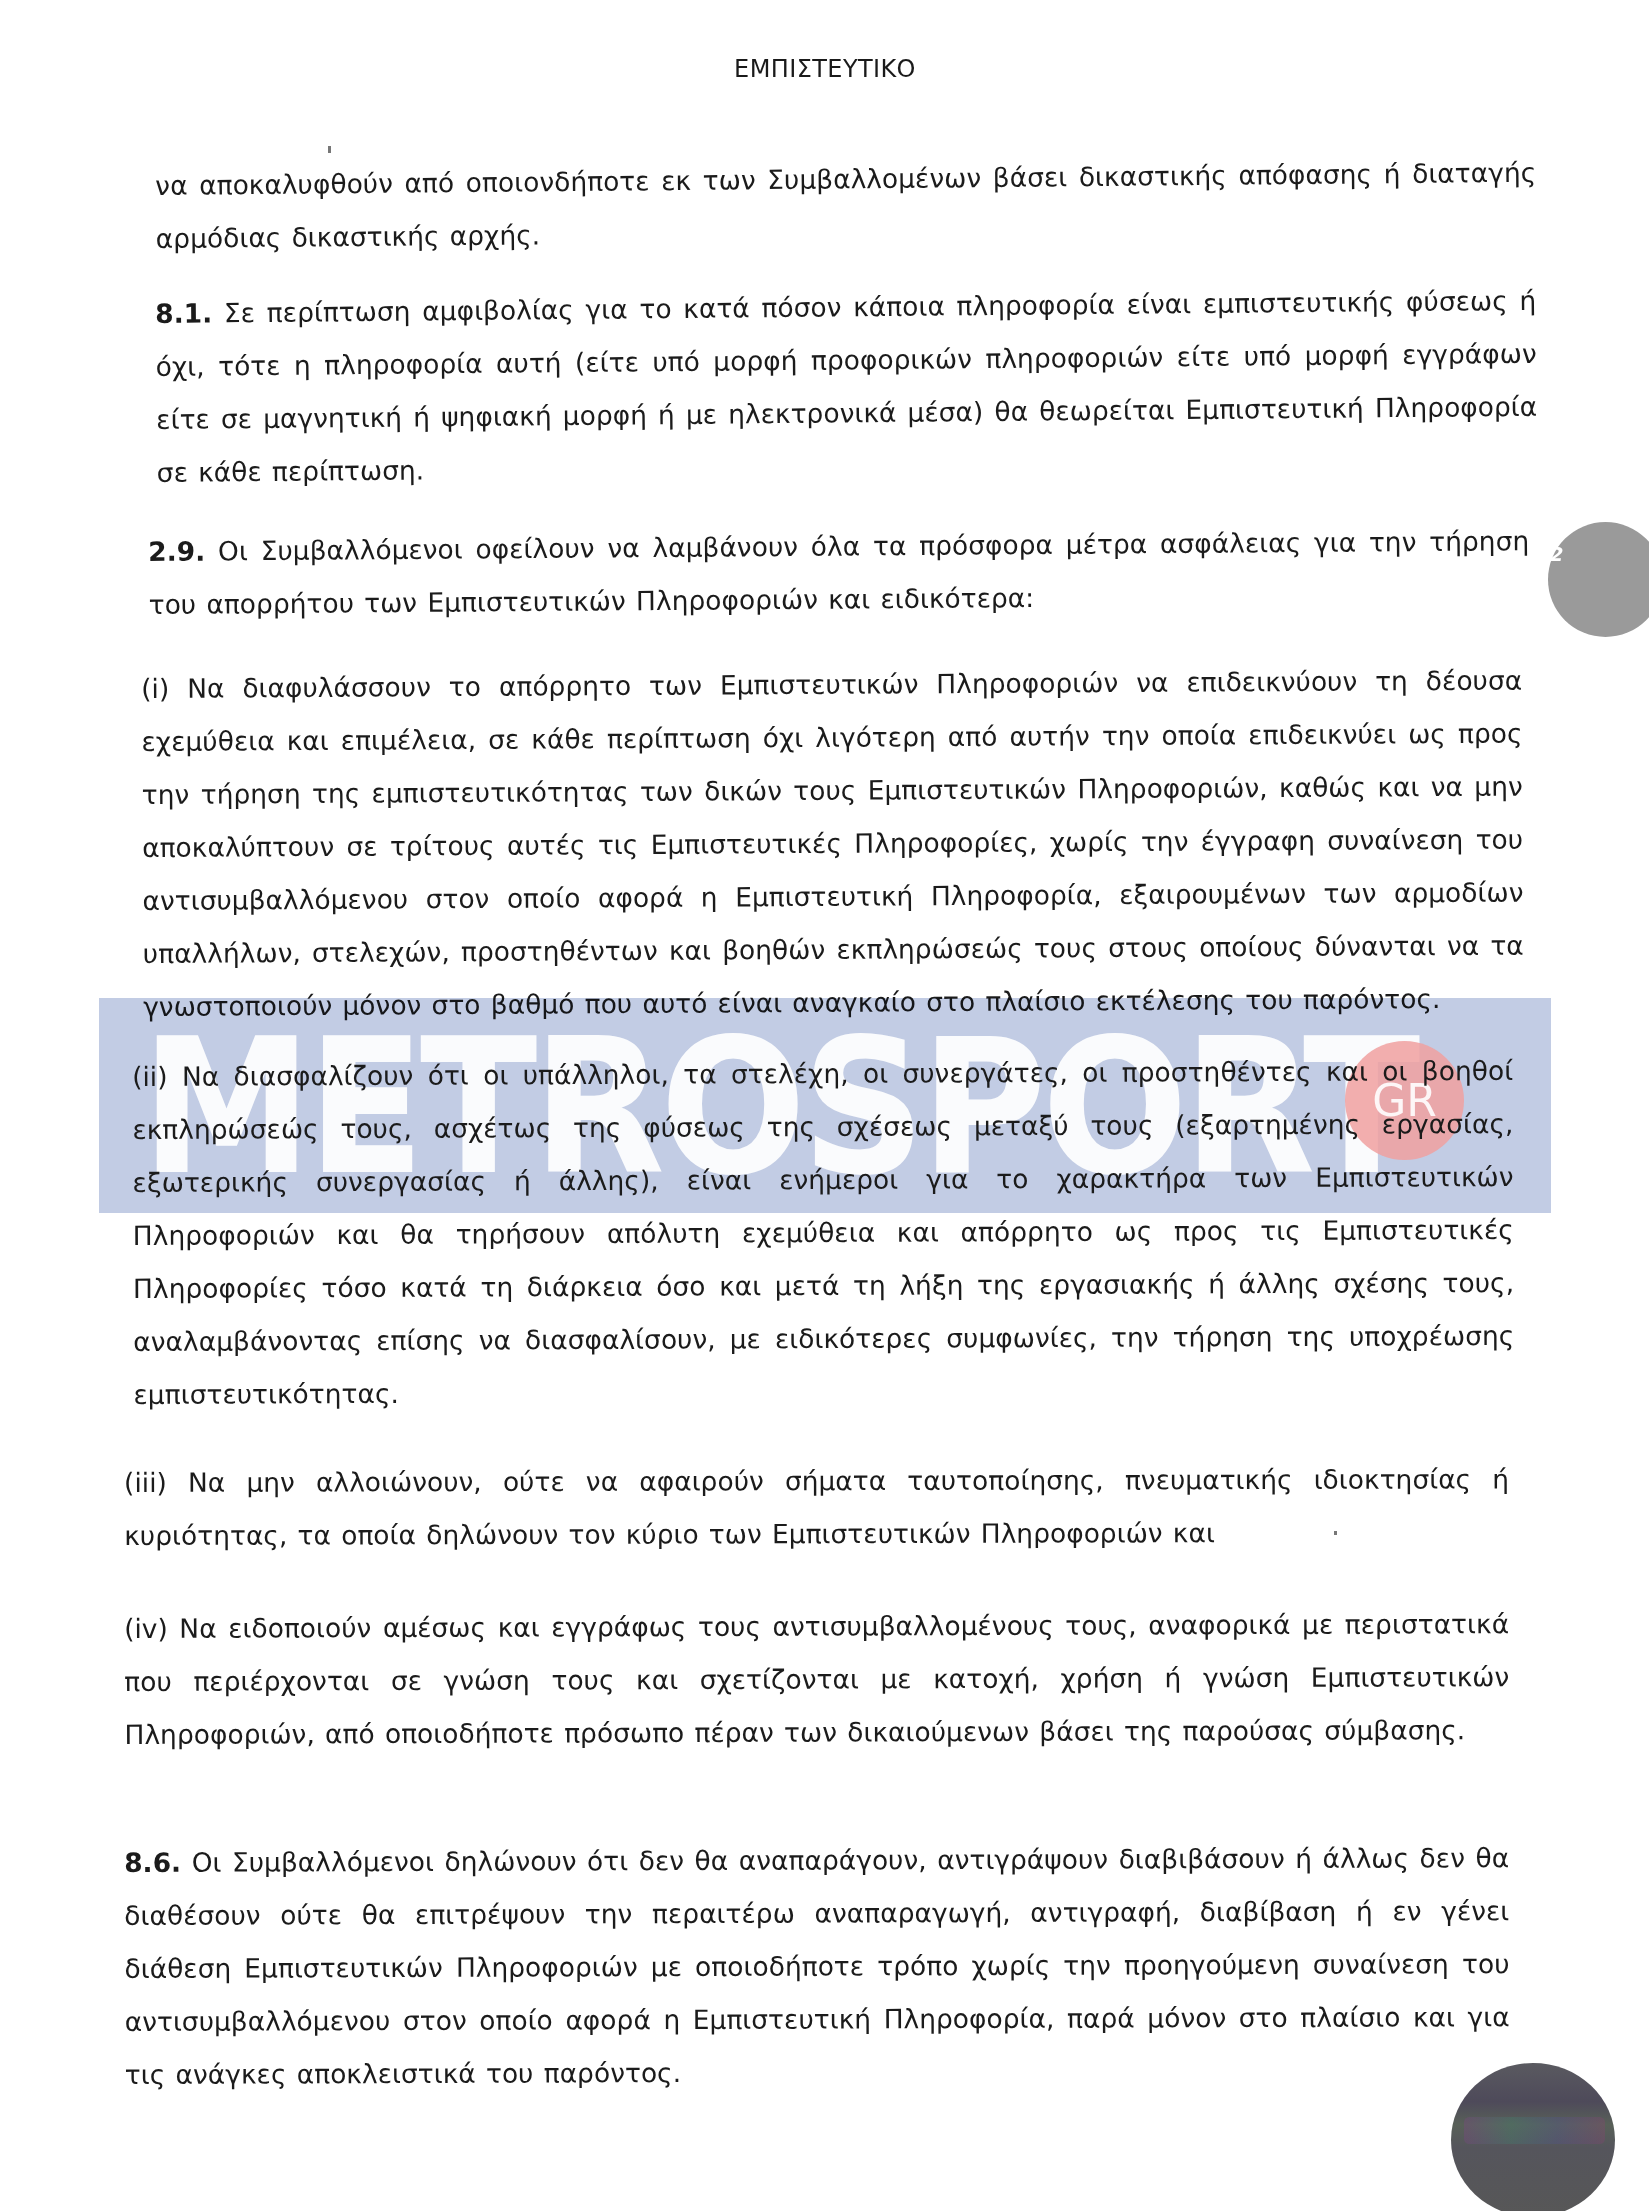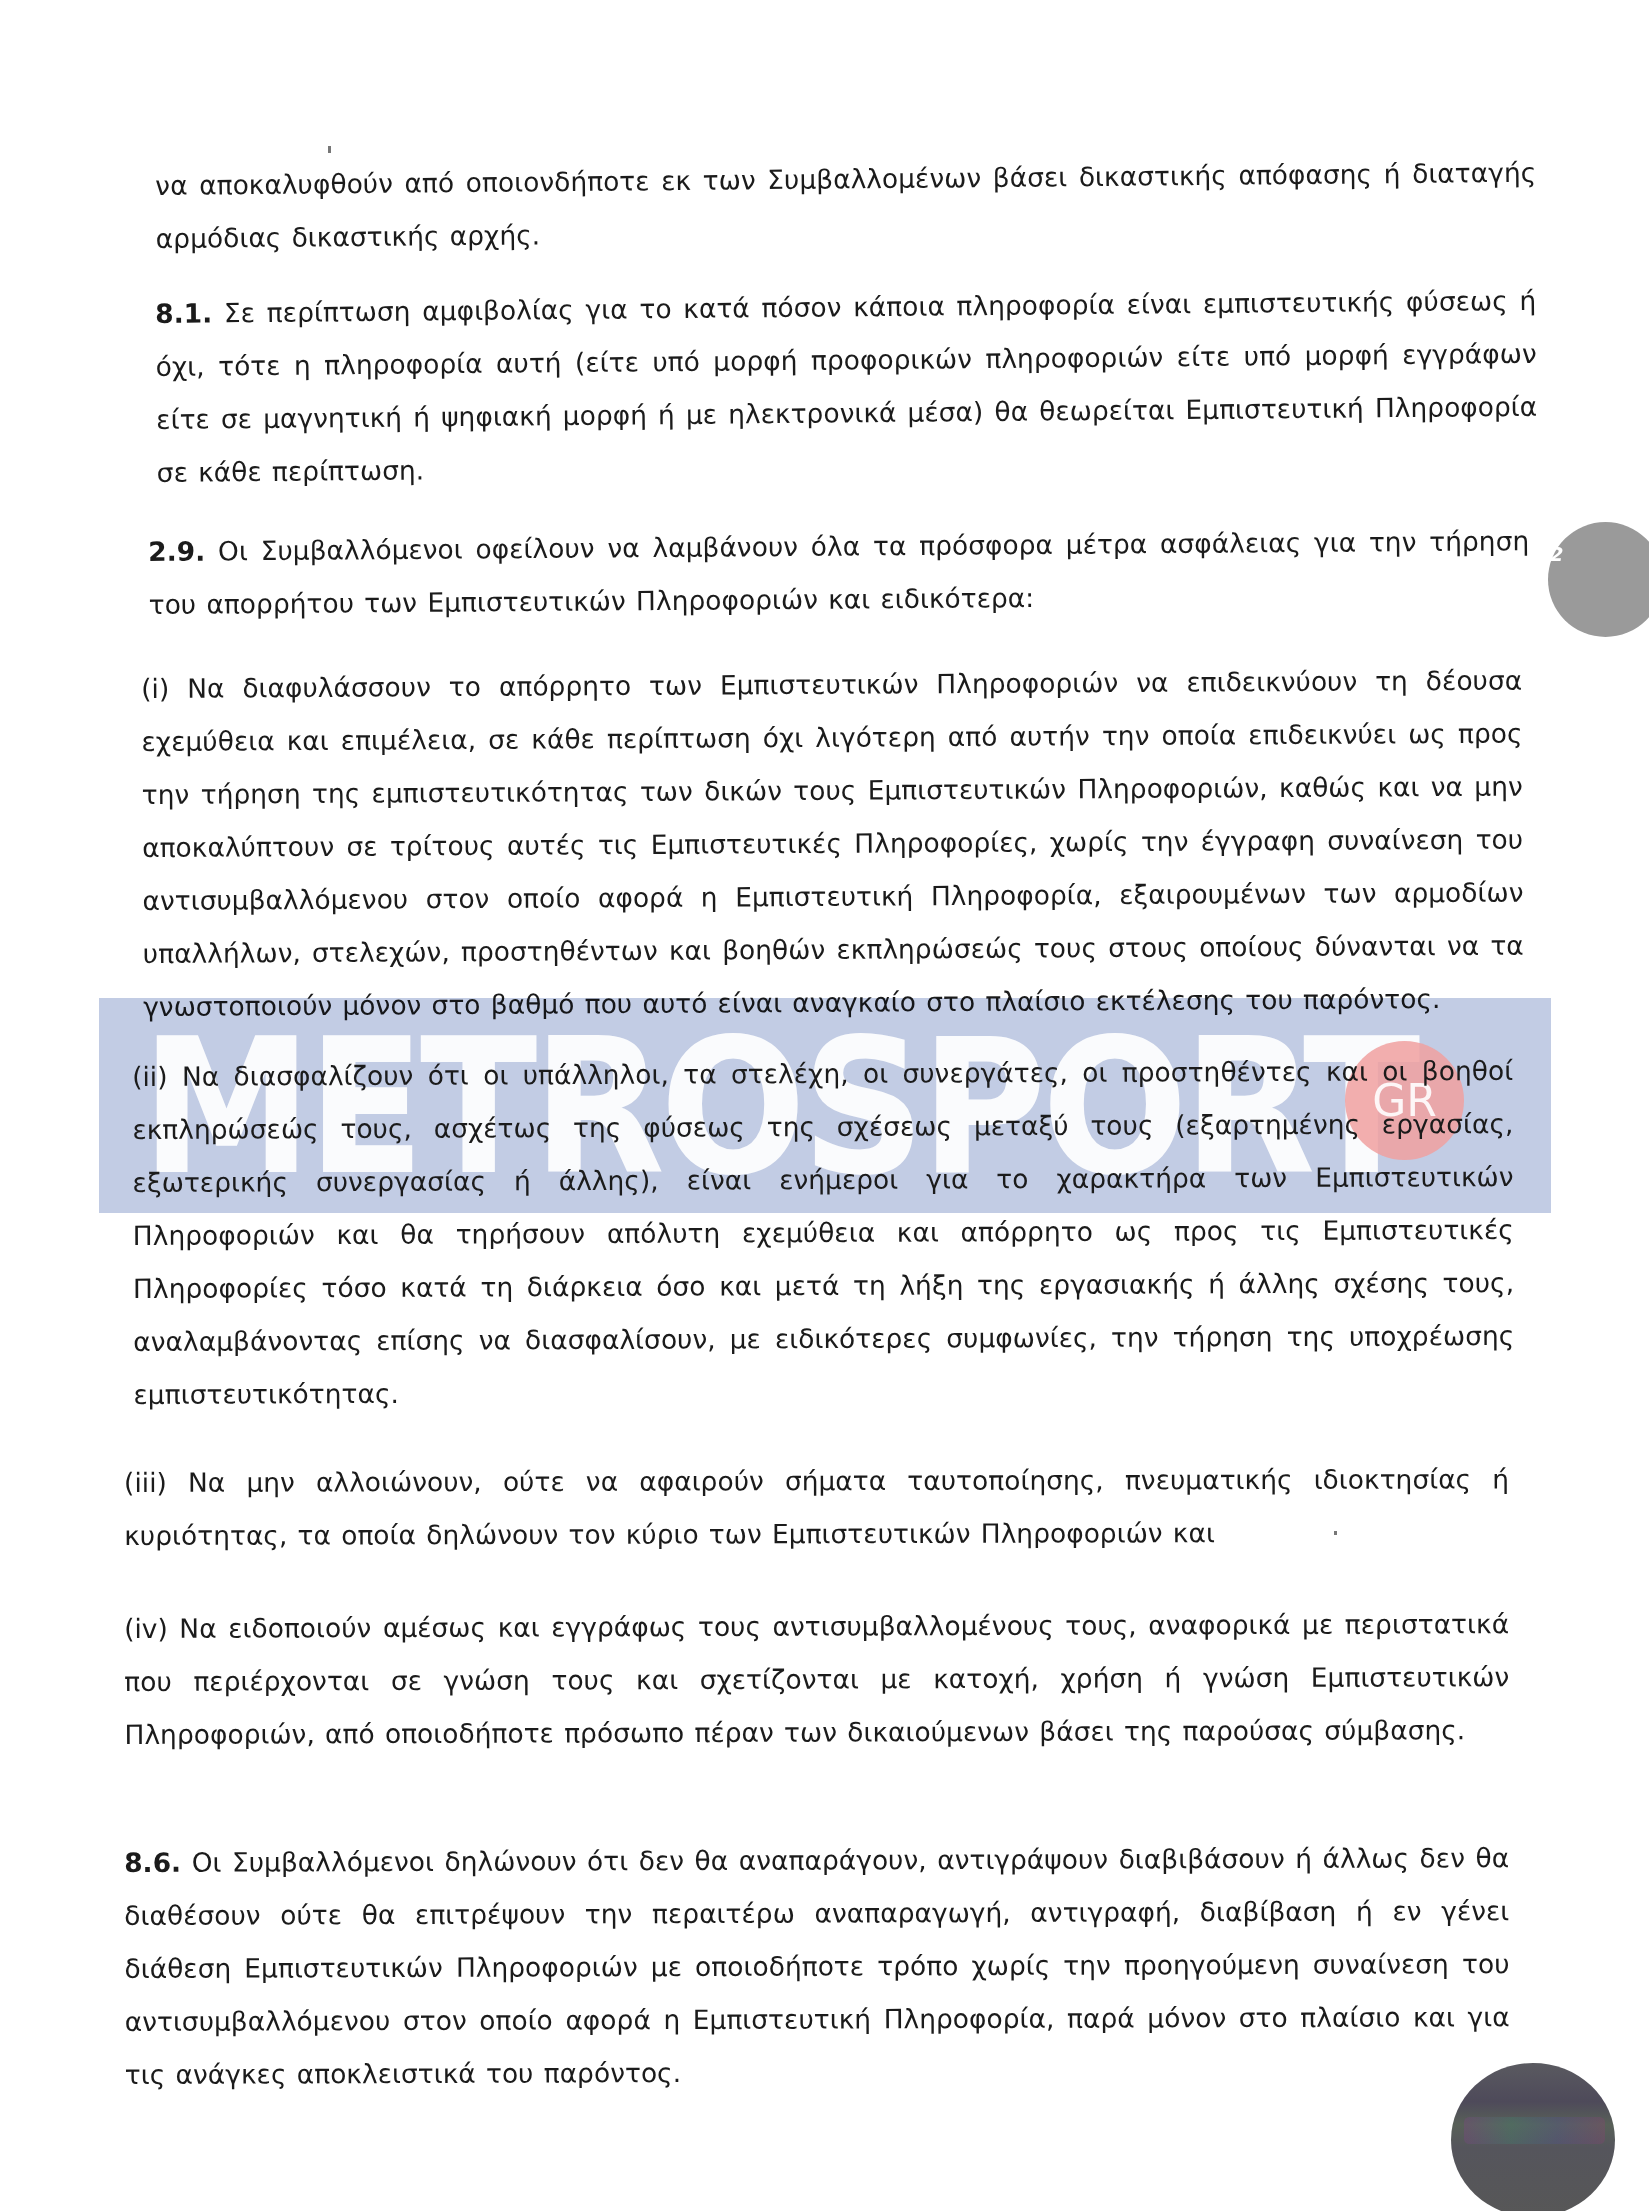--- a/index.html
+++ b/index.html
@@ -93,20 +93,21 @@
     background: linear-gradient(90deg, rgba(140,60,150,0.25), rgba(60,140,120,0.25), rgba(80,80,160,0.25), rgba(150,60,120,0.25));
     z-index: 2; border-radius: 5.3px;
   }
   .speck { position: absolute; width: 2.6px; height: 7px; background: #777; z-index: 1; }
 </style>
 </head>
 <body>
 
 <div class="page">
 
+  <div class="header">ΕΜΠΙΣΤΕΥΤΙΚΟ</div>
 
   <p class="para" id="p-cont">
     <span>να αποκαλυφθούν από οποιονδήποτε εκ των Συμβαλλομένων βάσει δικαστικής απόφασης ή διαταγής αρμόδιας δικαστικής αρχής.</span>
   </p>
 
   <p class="para" id="p-64">
     <span class="num">8.1.</span>
     <span>Σε περίπτωση αμφιβολίας για το κατά πόσον κάποια πληροφορία είναι εμπιστευτικής φύσεως ή όχι, τότε η πληροφορία αυτή (είτε υπό μορφή προφορικών πληροφοριών είτε υπό μορφή εγγράφων είτε σε μαγνητική ή ψηφιακή μορφή ή με ηλεκτρονικά μέσα) θα θεωρείται Εμπιστευτική Πληροφορία σε κάθε περίπτωση.</span>
   </p>
 

